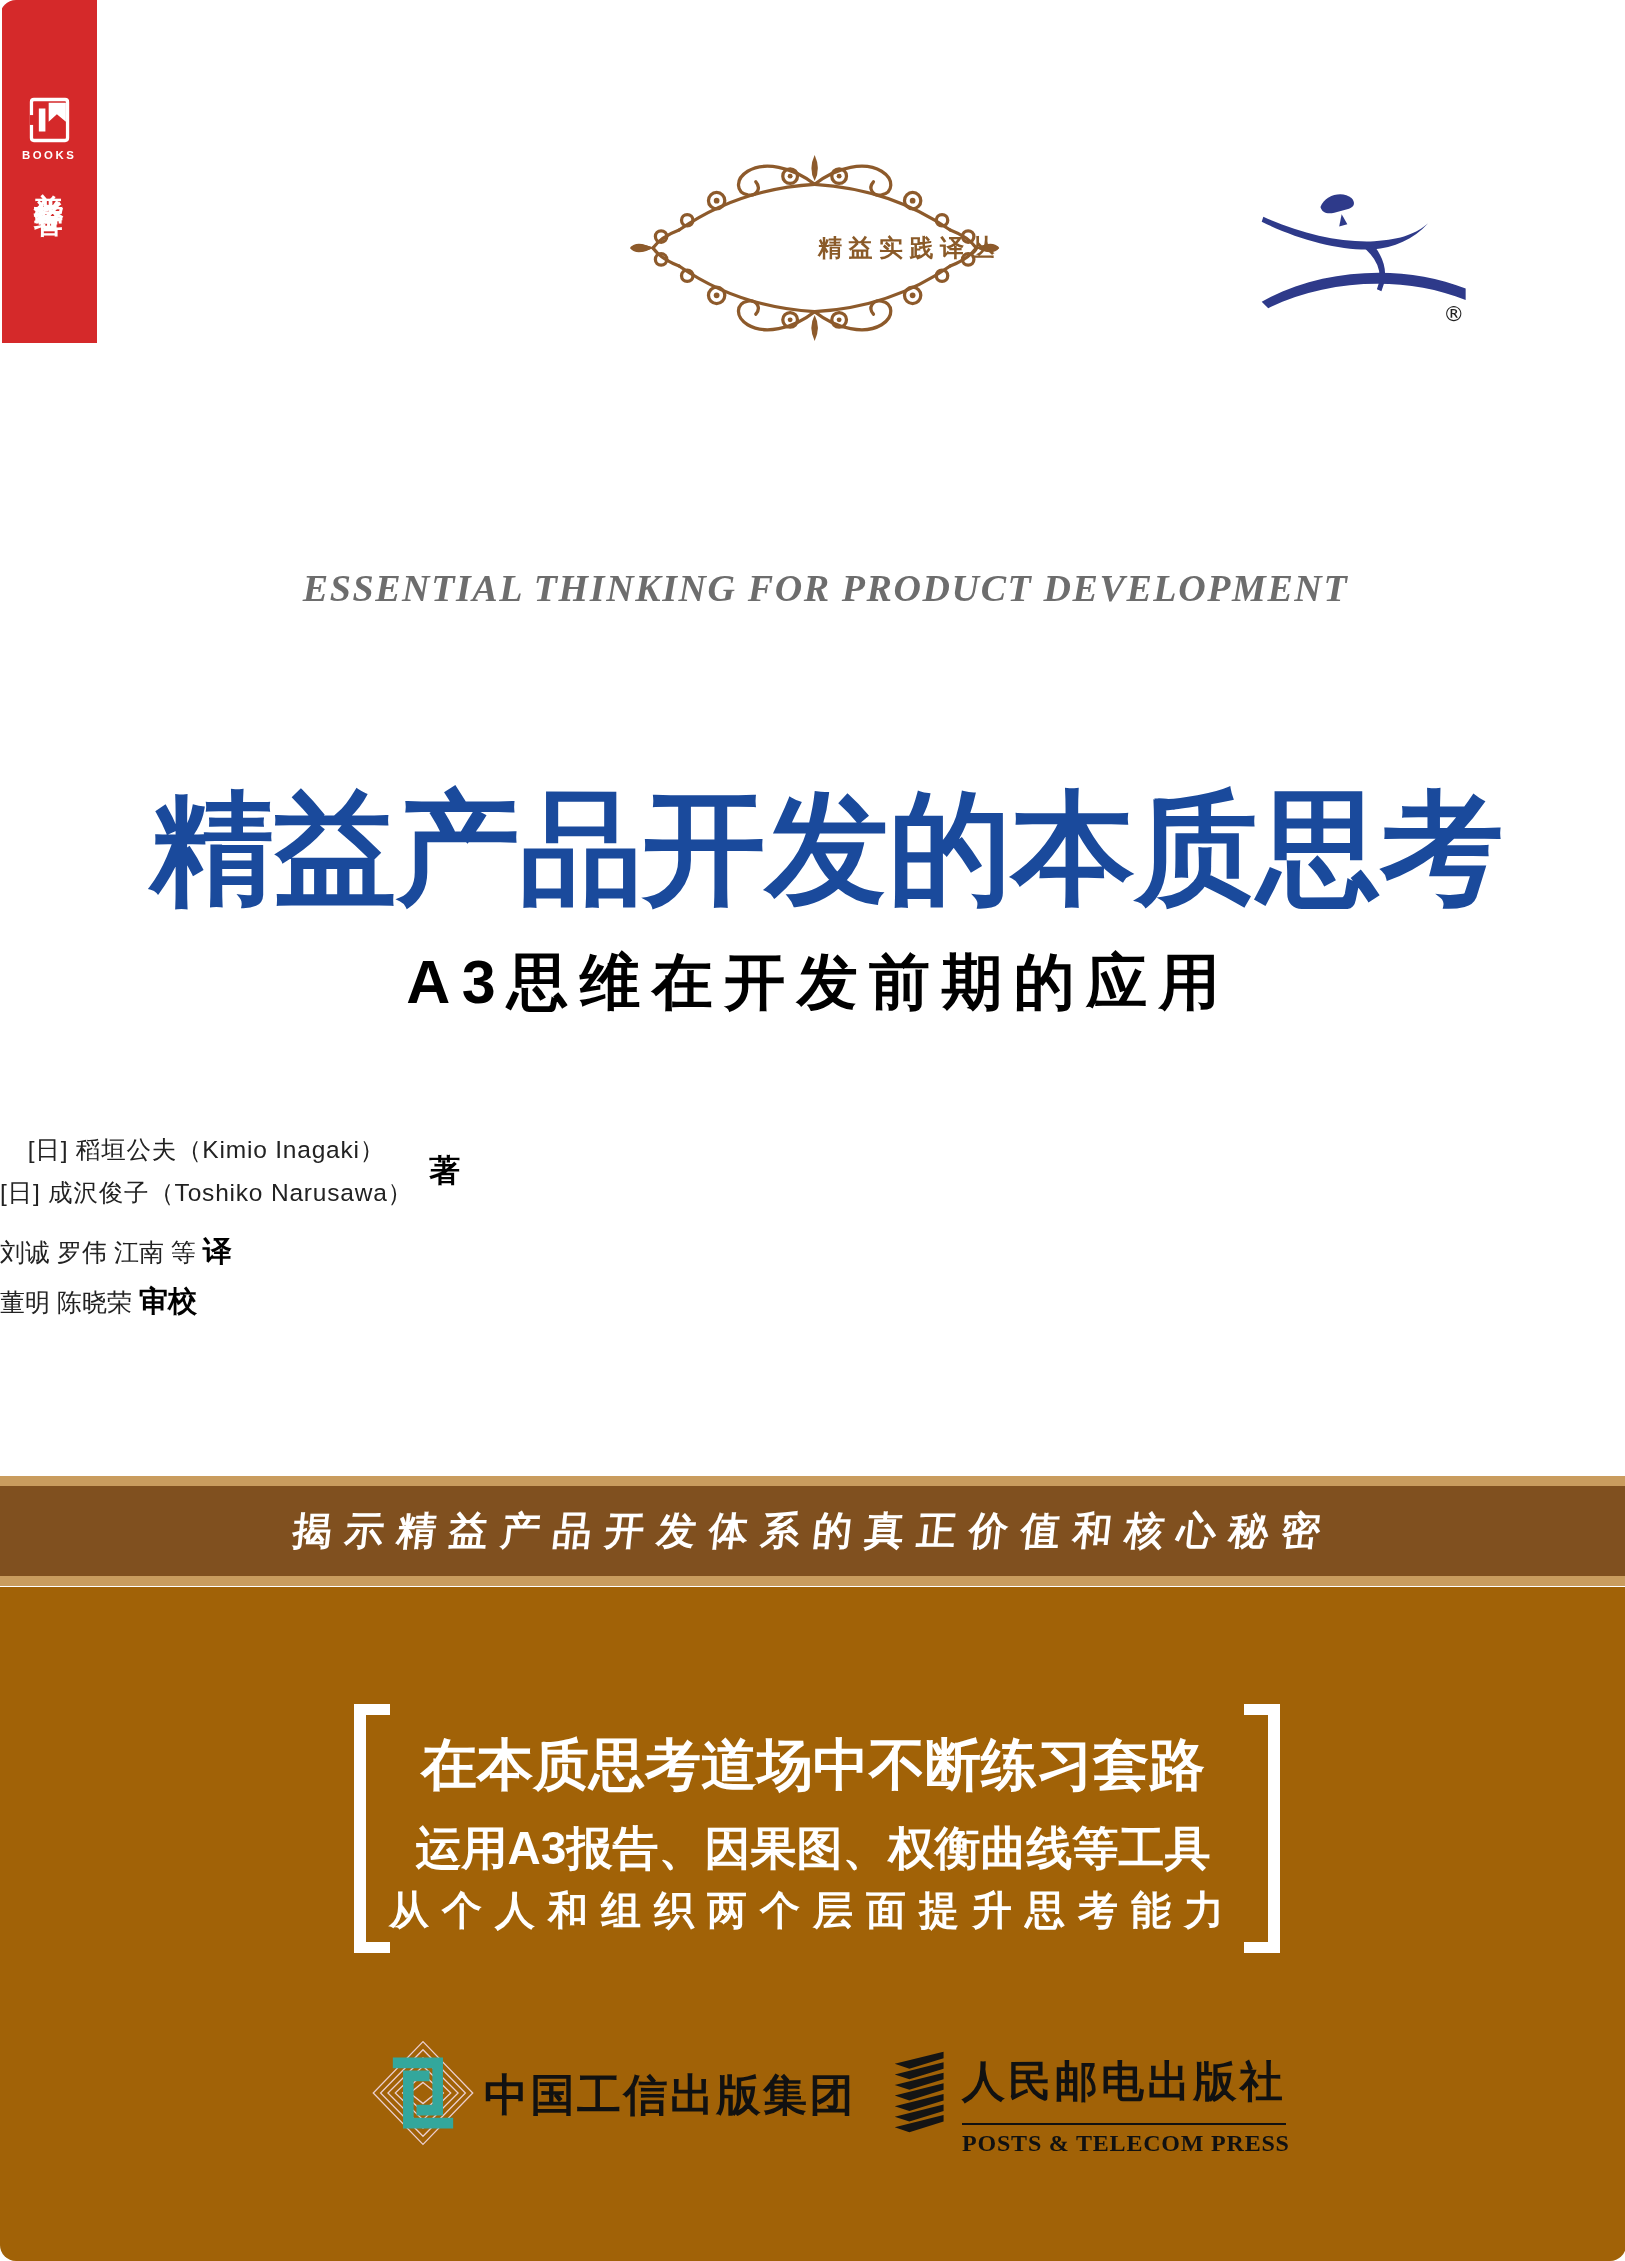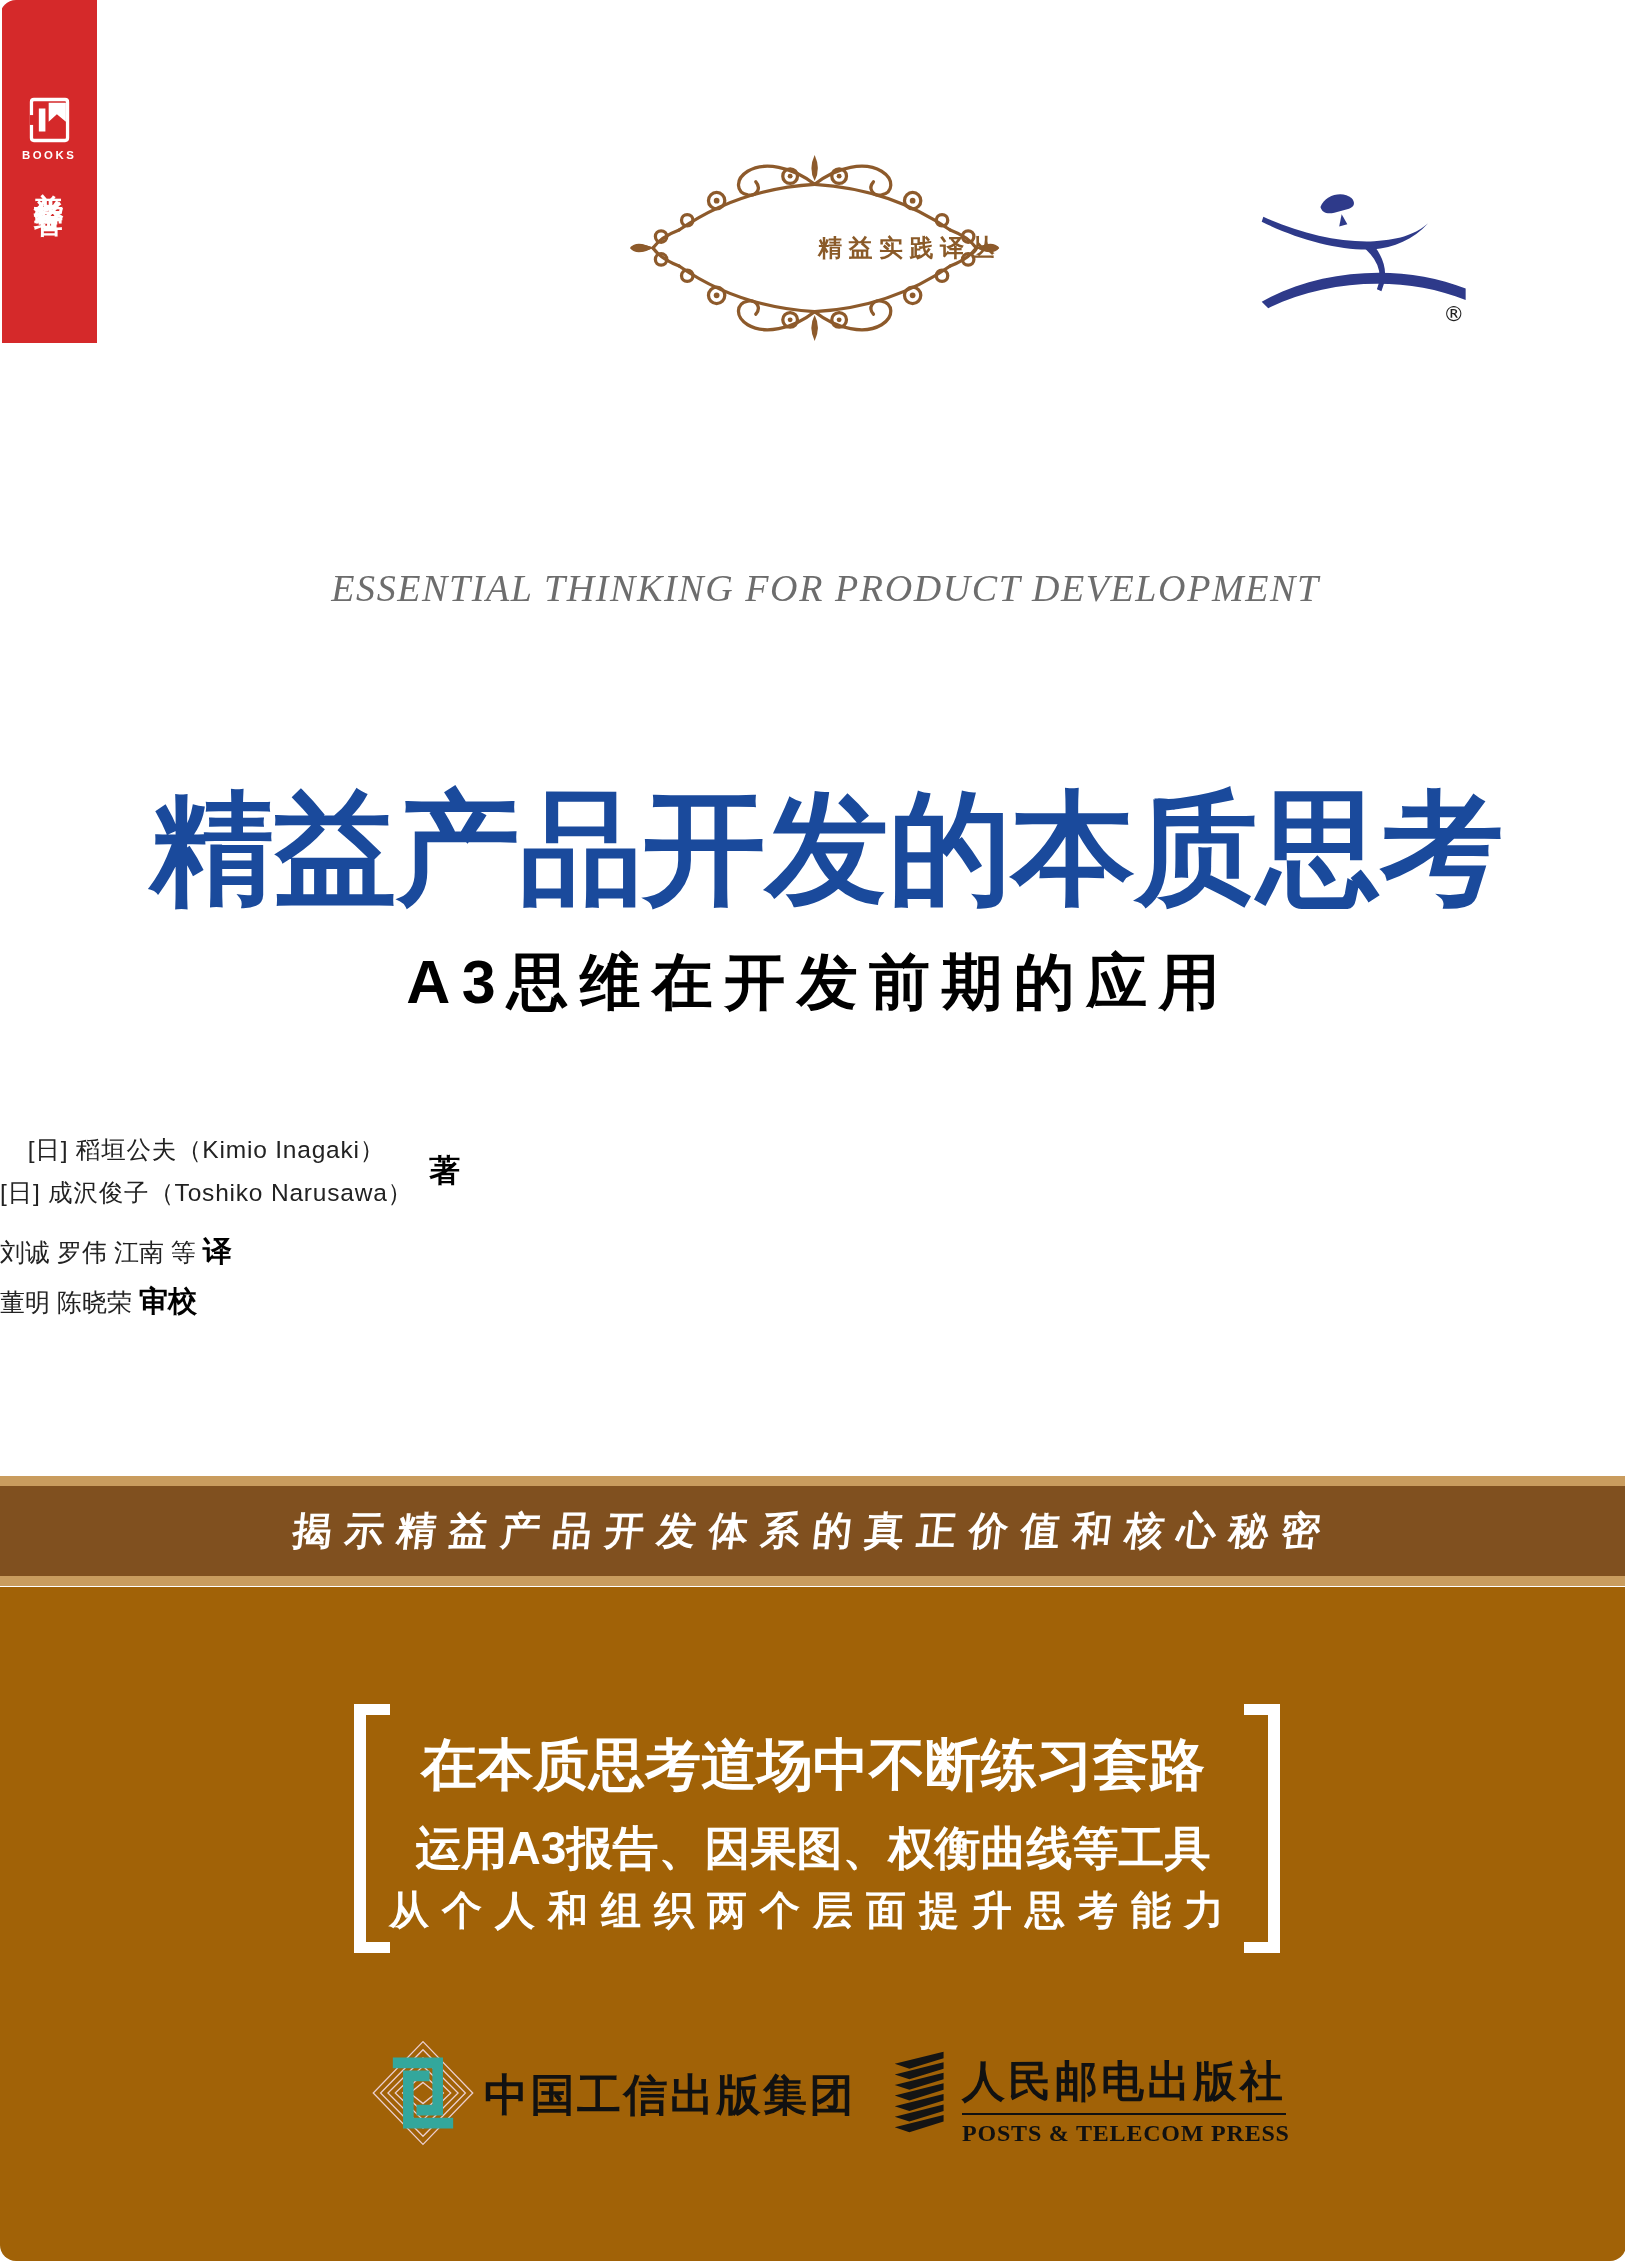--- a/index.html
+++ b/index.html
@@ -18,21 +18,21 @@
   .ornament{position:absolute;left:625px;top:150px;width:376px;height:196px;}
   .ornament .series-label{position:absolute;left:0;right:0;top:50%;transform:translateY(-50%);
          text-align:right;color:#8a5a28;font-size:24px;font-weight:700;letter-spacing:6.5px;}
 
   
   .runner{position:absolute;left:1250px;top:176px;width:229px;height:155px;}
   .runner .tm{position:absolute;right:14.7px;bottom:4.9px;color:#222;font-size:21px;font-family:"DejaVu Sans",sans-serif;}
 
   
   .en-title{position:absolute;left:0;right:0;top:566px;text-align:center;color:#6d6d6d;
-         font-family:"Liberation Serif",serif;font-style:italic;font-size:38px;letter-spacing:1.6px;font-weight:400;padding-left:25px;}
+         font-family:"Liberation Serif",serif;font-style:italic;font-size:38px;letter-spacing:1.6px;font-weight:700;padding-left:25px;}
   .en-sub{position:absolute;left:0;right:0;top:620px;text-align:center;color:#6d6d6d;
          font-family:"Liberation Serif",serif;font-style:italic;font-size:22px;letter-spacing:0.8px;}
 
   
   .cn-title{position:absolute;left:0;right:0;top:783px;text-align:center;color:#1a4a9c;
          font-family:"DejaVu Serif",serif;font-weight:700;font-size:123px;line-height:131px;white-space:nowrap;margin-left:28px;}
   .cn-sub{position:absolute;left:0;right:0;top:942px;text-align:center;color:#000;
          font-weight:700;font-size:61px;letter-spacing:11.4px;text-indent:11.4px;}
 
   
@@ -64,21 +64,21 @@
   .dojo-line.l2{top:231px;font-size:46px;font-weight:700;}
   .dojo-line.l3{top:296px;font-size:40px;font-weight:700;letter-spacing:13px;font-family:"DejaVu Serif",serif;}
 
   
   .citic-logo{position:absolute;left:370px;top:451px;}
   .citic-name{position:absolute;left:484px;top:479px;font-size:44px;font-weight:700;color:#111;
         letter-spacing:2.5px;font-family:"DejaVu Serif",serif;white-space:nowrap;}
   .ptp-chevrons{position:absolute;left:888px;top:463px;}
   .ptp-block{position:absolute;left:962px;top:466px;display:flex;flex-direction:column;align-items:flex-start;}
   .ptp-name{font-size:43px;font-weight:700;color:#111;letter-spacing:3.3px;font-family:"DejaVu Serif",serif;
-        border-bottom:2.5px solid #111;padding-bottom:2px;white-space:nowrap;}
+        border-bottom:2.5px solid #111;padding-bottom:12px;white-space:nowrap;}
   .ptp-en{margin-top:4.9px;font-size:24px;font-weight:600;color:#111;letter-spacing:0.8px;
         font-family:"Liberation Serif",serif;white-space:nowrap;}
 </style>
 </head>
 <body>
 
 <div class="page">
 
   <div class="spine">
     <div class="logo">

